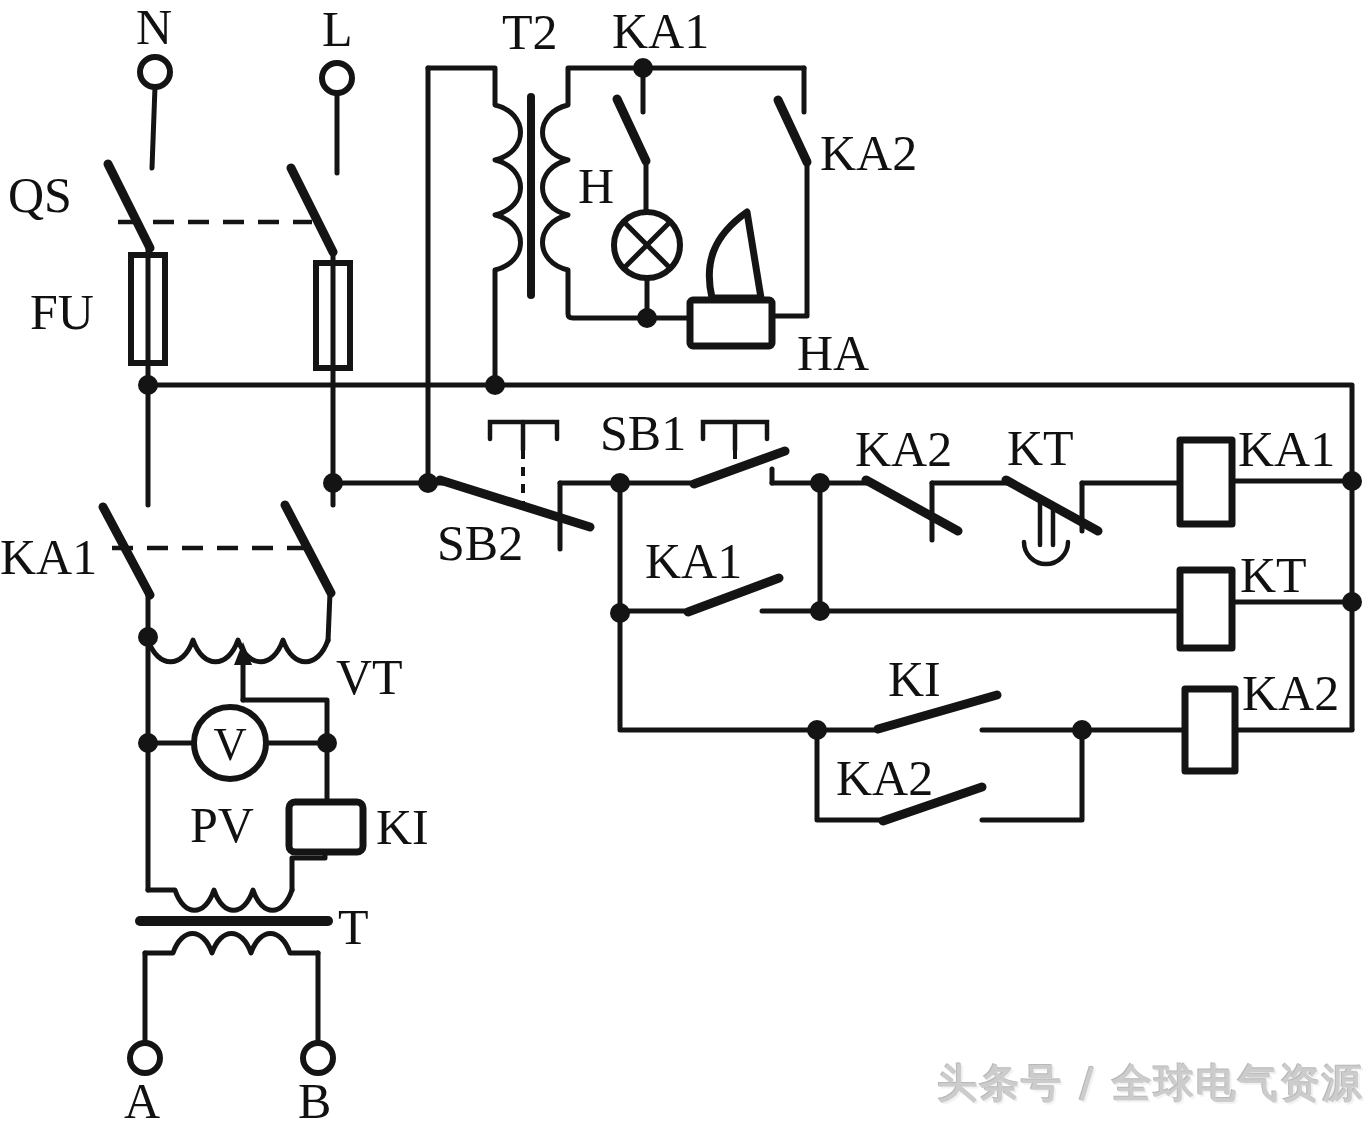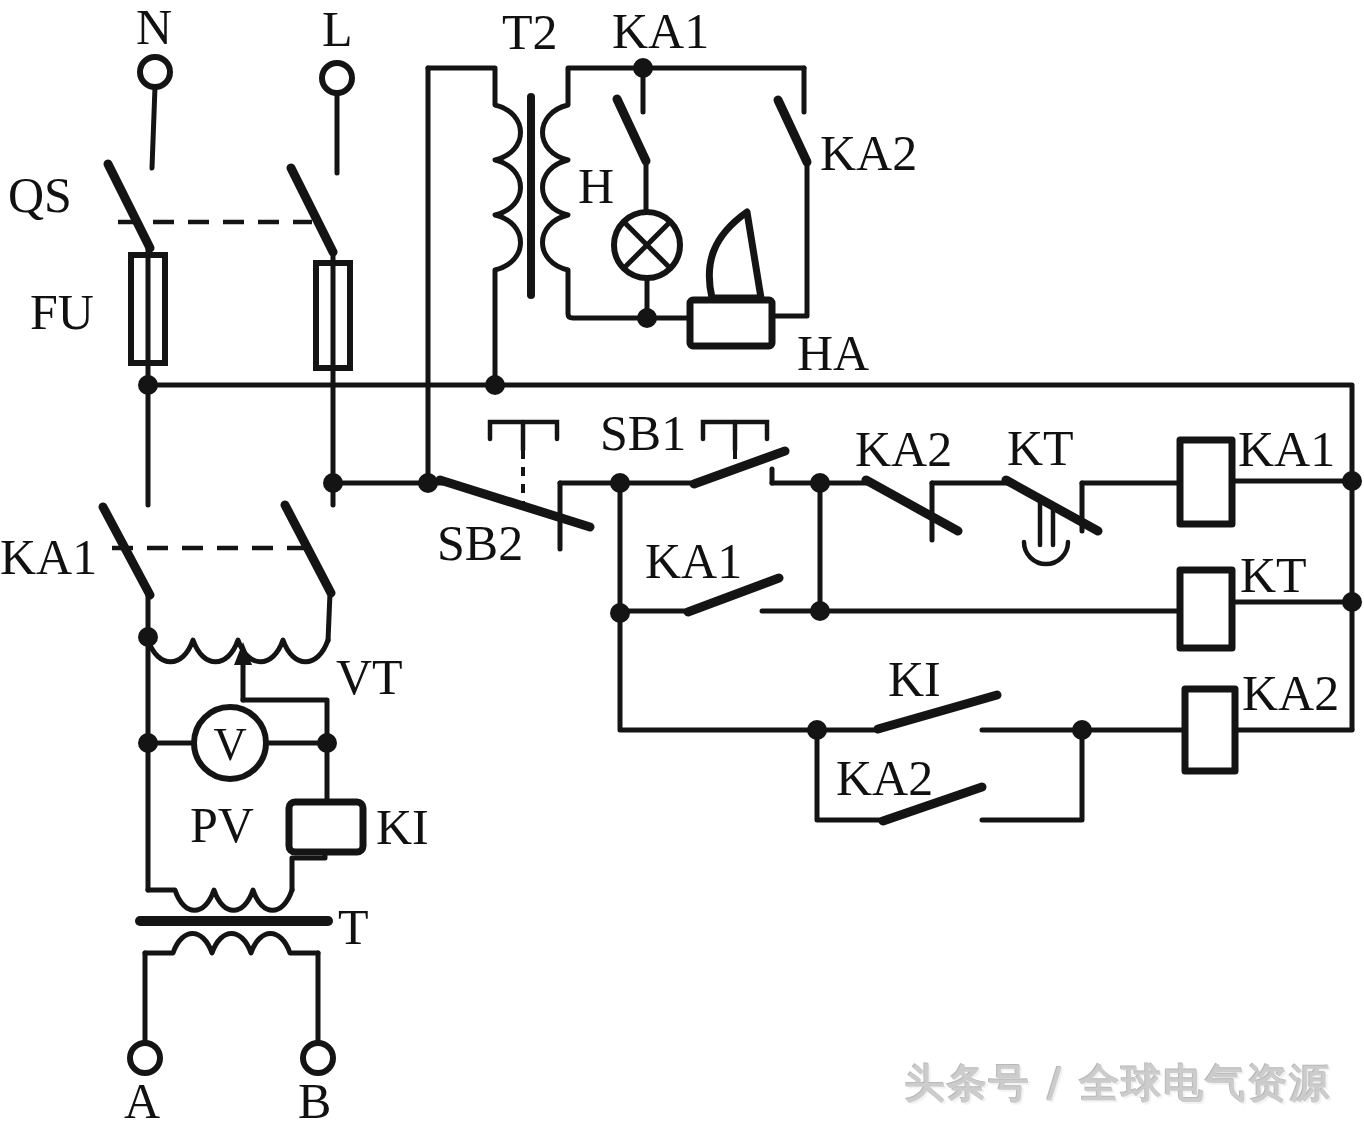--- a/index.html
+++ b/index.html
@@ -13,21 +13,21 @@
   .dash2{stroke:#141414;stroke-width:4;fill:none;stroke-dasharray:9 8;}
   .comp{stroke:#141414;stroke-width:7;fill:#ffffff;stroke-linejoin:round;}
   .comp6{stroke:#141414;stroke-width:6;fill:#ffffff;}
   .core{stroke:#141414;fill:none;stroke-linecap:round;}
   .dot{fill:#141414;stroke:none;}
   .lbl{fill:#111111;font-size:50px;font-family:"Liberation Serif","DejaVu Serif",serif;}
   .lbl-sm{fill:#111111;font-size:46px;font-family:"Liberation Serif","DejaVu Serif",serif;}
   #watermark{position:absolute;left:905px;top:1056px;width:459px;font-size:40px;font-weight:bold;
              color:#cccccc;letter-spacing:2px;white-space:nowrap;
              text-shadow:-1px -1px 0 #b8b8b8, 2px 2px 1px #f2f2f2;
-             font-family:"DejaVu Sans","Liberation Sans",sans-serif;}
+             font-family:"DejaVu Sans","Liberation Sans",sans-serif;text-align:right;}
 </style>
 </head>
 <body>
 
 <div id="stage">
   <svg width="1364" height="1123" viewBox="0 0 1364 1123">
 
     <g>
       <path class="wire" d="M148,385 L1352,385 L1352,729"></path>
       <path class="wire" d="M333,483 L443,483"></path>

